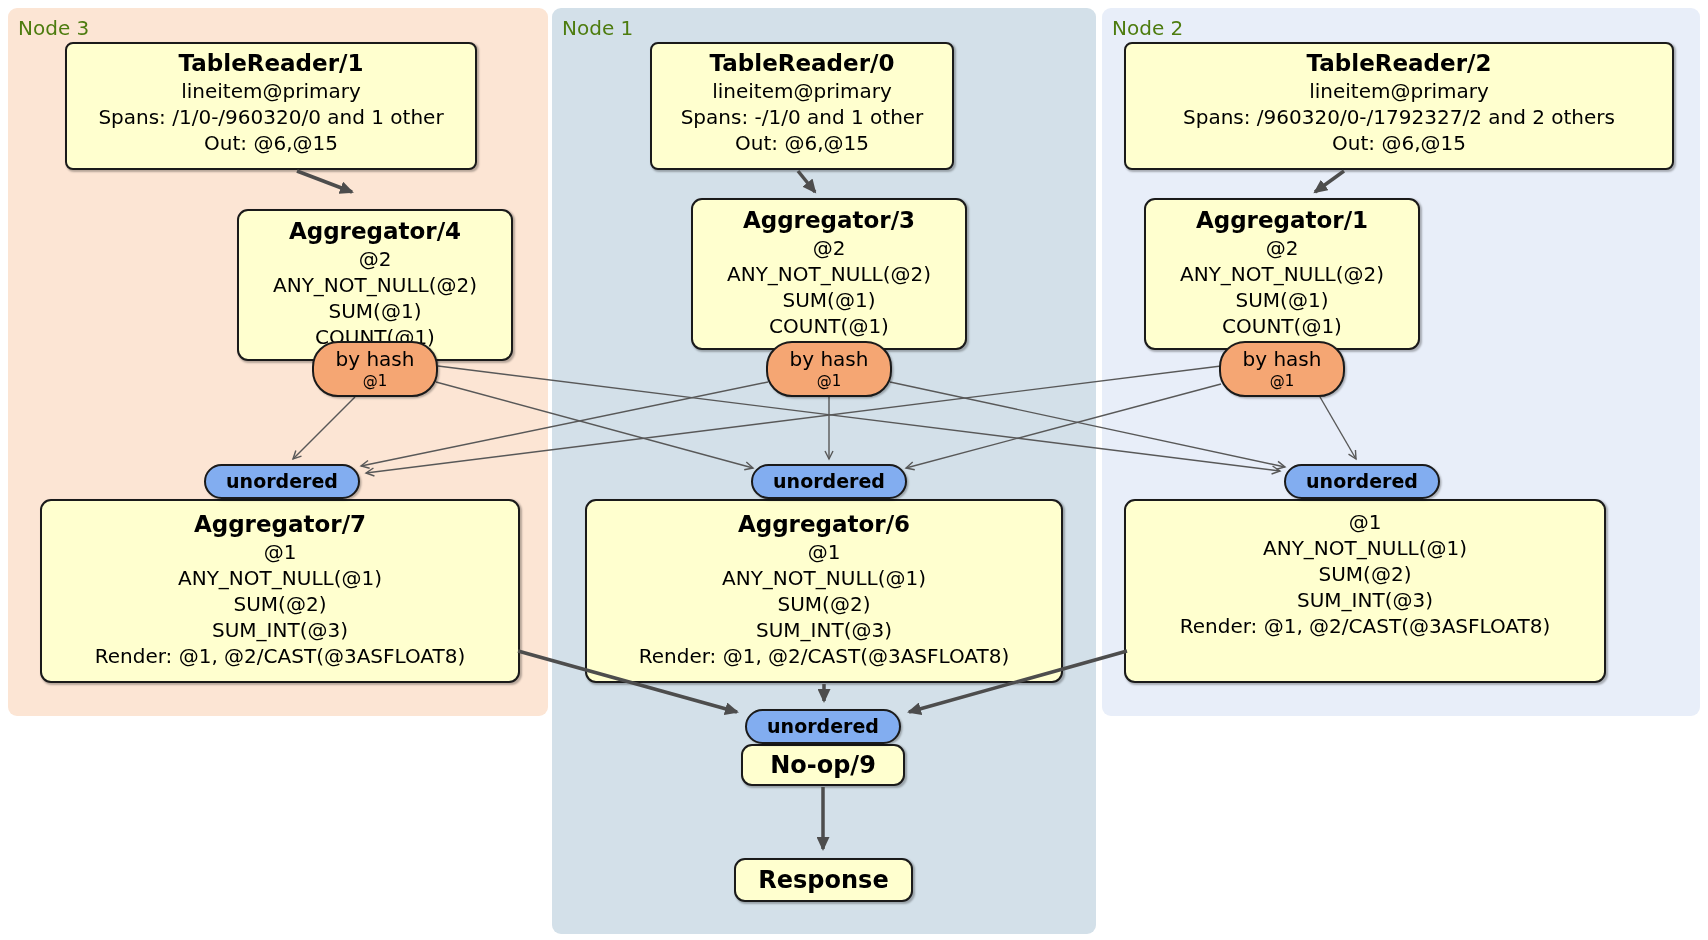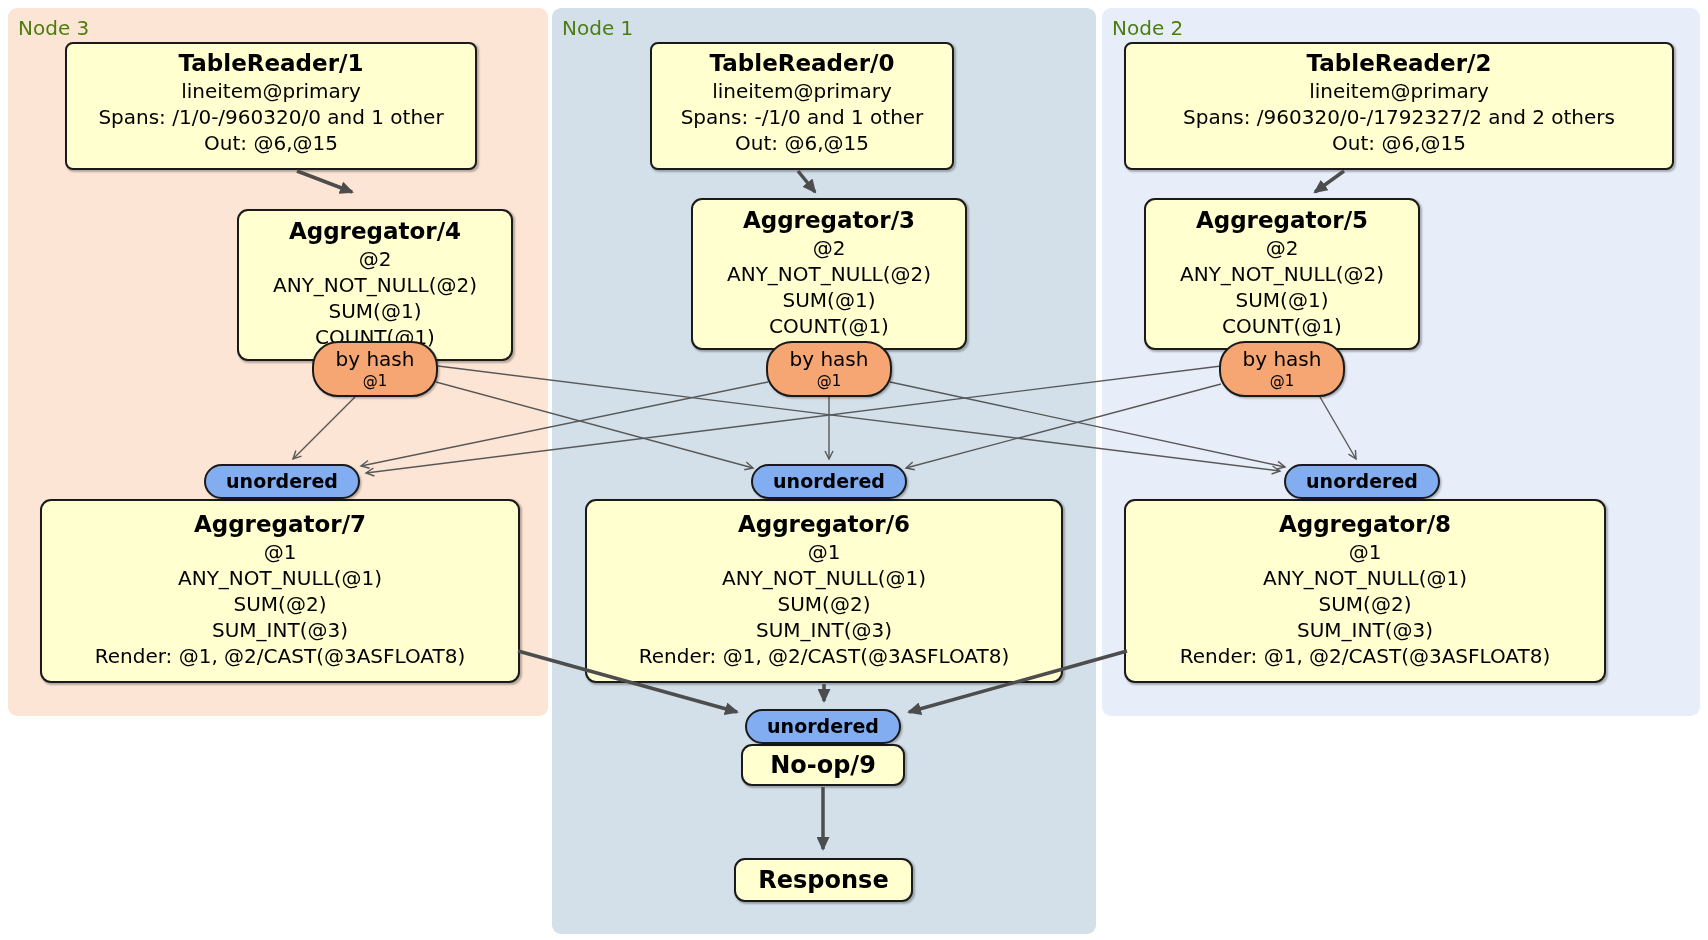--- a/index.html
+++ b/index.html
@@ -82,21 +82,21 @@
 
   <div class="pbox agg1" style="left:691px;top:198px;width:276px;height:152px;">
     <div class="ptitle">Aggregator/3</div>
     <div class="pline">@2</div>
     <div class="pline">ANY_NOT_NULL(@2)</div>
     <div class="pline">SUM(@1)</div>
     <div class="pline">COUNT(@1)</div>
   </div>
 
   <div class="pbox agg1" style="left:1144px;top:198px;width:276px;height:152px;">
-    <div class="ptitle">Aggregator/5</div>
+    <div class="ptitle">Aggregator/1</div>
     <div class="pline">@2</div>
     <div class="pline">ANY_NOT_NULL(@2)</div>
     <div class="pline">SUM(@1)</div>
     <div class="pline">COUNT(@1)</div>
   </div>
 
   <div class="pbox agg2" style="left:40px;top:499px;width:480px;height:184px;">
     <div class="ptitle">Aggregator/7</div>
     <div class="pline">@1</div>
     <div class="pline">ANY_NOT_NULL(@1)</div>
@@ -108,21 +108,20 @@
   <div class="pbox agg2" style="left:585px;top:499px;width:478px;height:184px;">
     <div class="ptitle">Aggregator/6</div>
     <div class="pline">@1</div>
     <div class="pline">ANY_NOT_NULL(@1)</div>
     <div class="pline">SUM(@2)</div>
     <div class="pline">SUM_INT(@3)</div>
     <div class="pline">Render: @1, @2/CAST(@3ASFLOAT8)</div>
   </div>
 
   <div class="pbox agg2" style="left:1124px;top:499px;width:482px;height:184px;">
-    <div class="ptitle">Aggregator/8</div>
     <div class="pline">@1</div>
     <div class="pline">ANY_NOT_NULL(@1)</div>
     <div class="pline">SUM(@2)</div>
     <div class="pline">SUM_INT(@3)</div>
     <div class="pline">Render: @1, @2/CAST(@3ASFLOAT8)</div>
   </div>
 
   <div class="pbox single" style="left:741px;top:744px;width:164px;height:42px;line-height:38px;">
     <div class="ptitle" style="line-height:38px;">No-op/9</div>
   </div>

